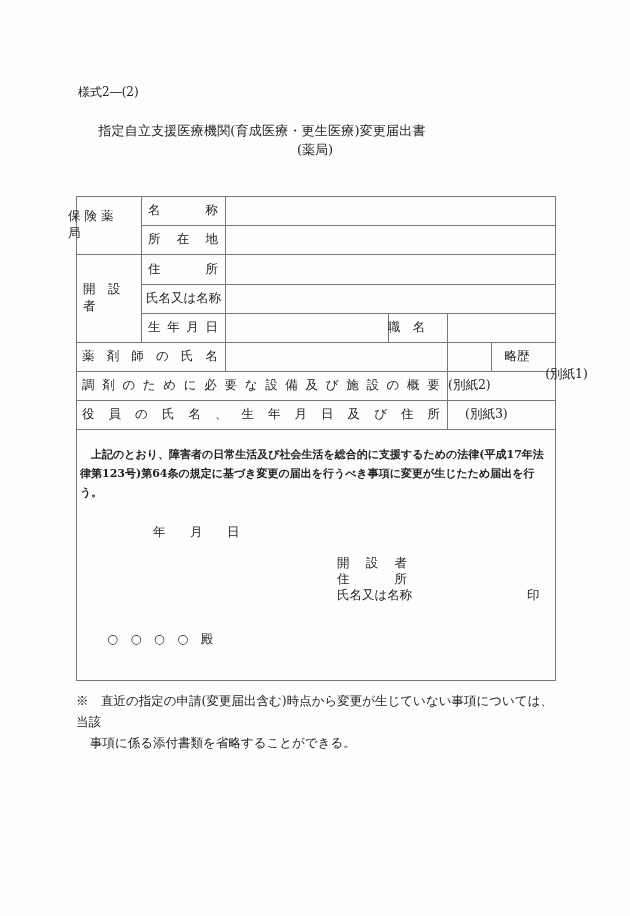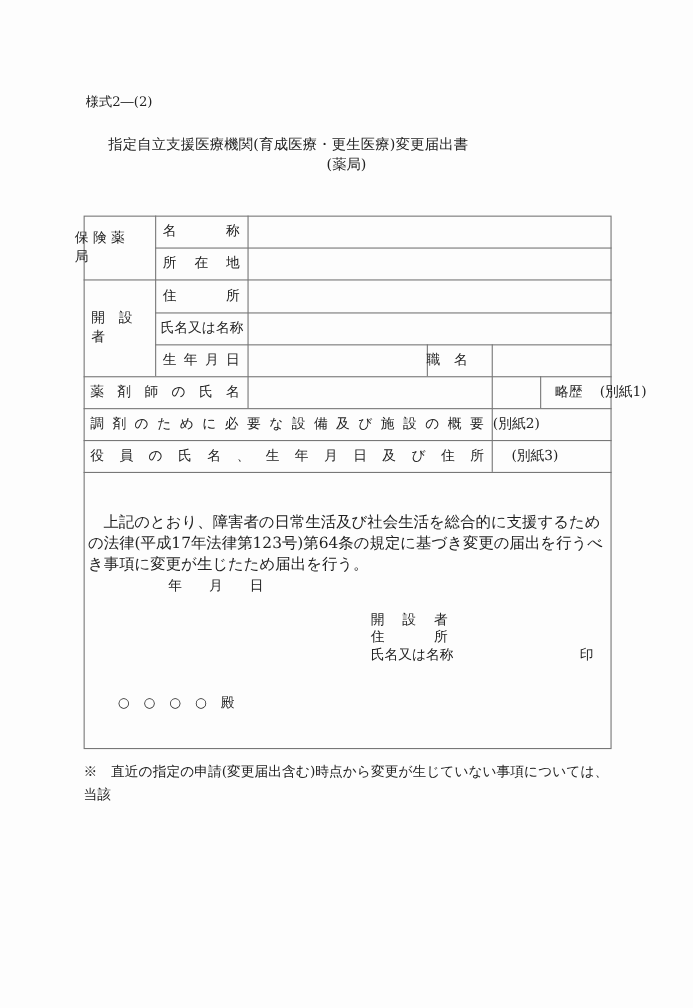--- a/index.html
+++ b/index.html
@@ -13,21 +13,21 @@
     .title { left: 0; width: 524px; top: 122px; text-align: center; font-size: 13px; letter-spacing: 0.2px; }
     .subtitle { left: 0; width: 630px; top: 141px; text-align: center; font-size: 13px; }
 
     .outer { position: absolute; left: 76px; top: 196px; width: 480px; height: 485px; border: 1.5px solid #777; box-sizing: border-box; }
     .hl { position: absolute; height: 0; border-top: 1.2px solid #777; }
     .vl { position: absolute; width: 0; border-left: 1.2px solid #777; }
 
     .cell { position: absolute; display: flex; align-items: center; font-size: 12.5px; }
     .spread { justify-content: space-between; }
 
-    .body-text { position: absolute; left: 80px; top: 466px; width: 470px; font-size: 14px; line-height: 19px; white-space: normal; }
+    .body-text { position: absolute; left: 80px; top: 445px; width: 470px; font-size: 11px; line-height: 19px; white-space: normal; font-weight: bold; }
     .note { position: absolute; left: 76px; top: 690px; width: 484px; font-size: 12.5px; line-height: 21px; }
     .note-line2 { padding-left: 14px; }
   </style>
 </head>
 <body>
 
 <div class="abs form-no">様式2―(2)</div>
 <div class="abs title">指定自立支援医療機関(育成医療・更生医療)変更届出書</div>
 <div class="abs subtitle">(薬局)</div>
 
@@ -82,21 +82,21 @@
 <div class="cell spread" style="left:82px;top:342px;width:136px;height:29px;">
   <span>薬</span>
   <span>剤</span>
   <span>師</span>
   <span>の</span>
   <span>氏</span>
   <span>名</span>
 </div>
 <div class="cell" style="left:228px;top:343px;width:217px;height:27px;"></div>
 <div class="cell" style="left:447px;top:342px;width:44px;height:29px;justify-content:center;margin-left:48px;">略歴</div>
-<div class="cell" style="left:491px;top:342px;width:87px;height:29px;justify-content:center;padding-left:32px;">(別紙1)</div>
+<div class="cell" style="left:491px;top:360px;width:87px;height:29px;justify-content:center;padding-left:32px;">(別紙1)</div>
 
 <div class="cell spread" style="left:82px;top:371px;width:358px;height:29px;">
   <span>調</span>
     <span>剤</span>
     <span>の</span>
     <span>た</span>
     <span>め</span>
     <span>に</span>
     <span>必</span>
     <span>要</span>
@@ -148,13 +148,14 @@
 </div>
 <div class="abs" style="left:337px;top:587px;">氏名又は名称</div>
 <div class="abs" style="left:527px;top:587px;">印</div>
 
 <div class="abs" style="left:107px;top:631px;">○　○　○　○　殿</div>
 
 <div class="note">
   <div>
     <span>※</span><span>　</span><span>直近の指定の申請(変更届出含む)時点から変更が生じていない事項については、当該</span>
   </div>
+  <div class="note-line2">事項に係る添付書類を省略することができる。</div>
 </div>
 
 </body></html>

